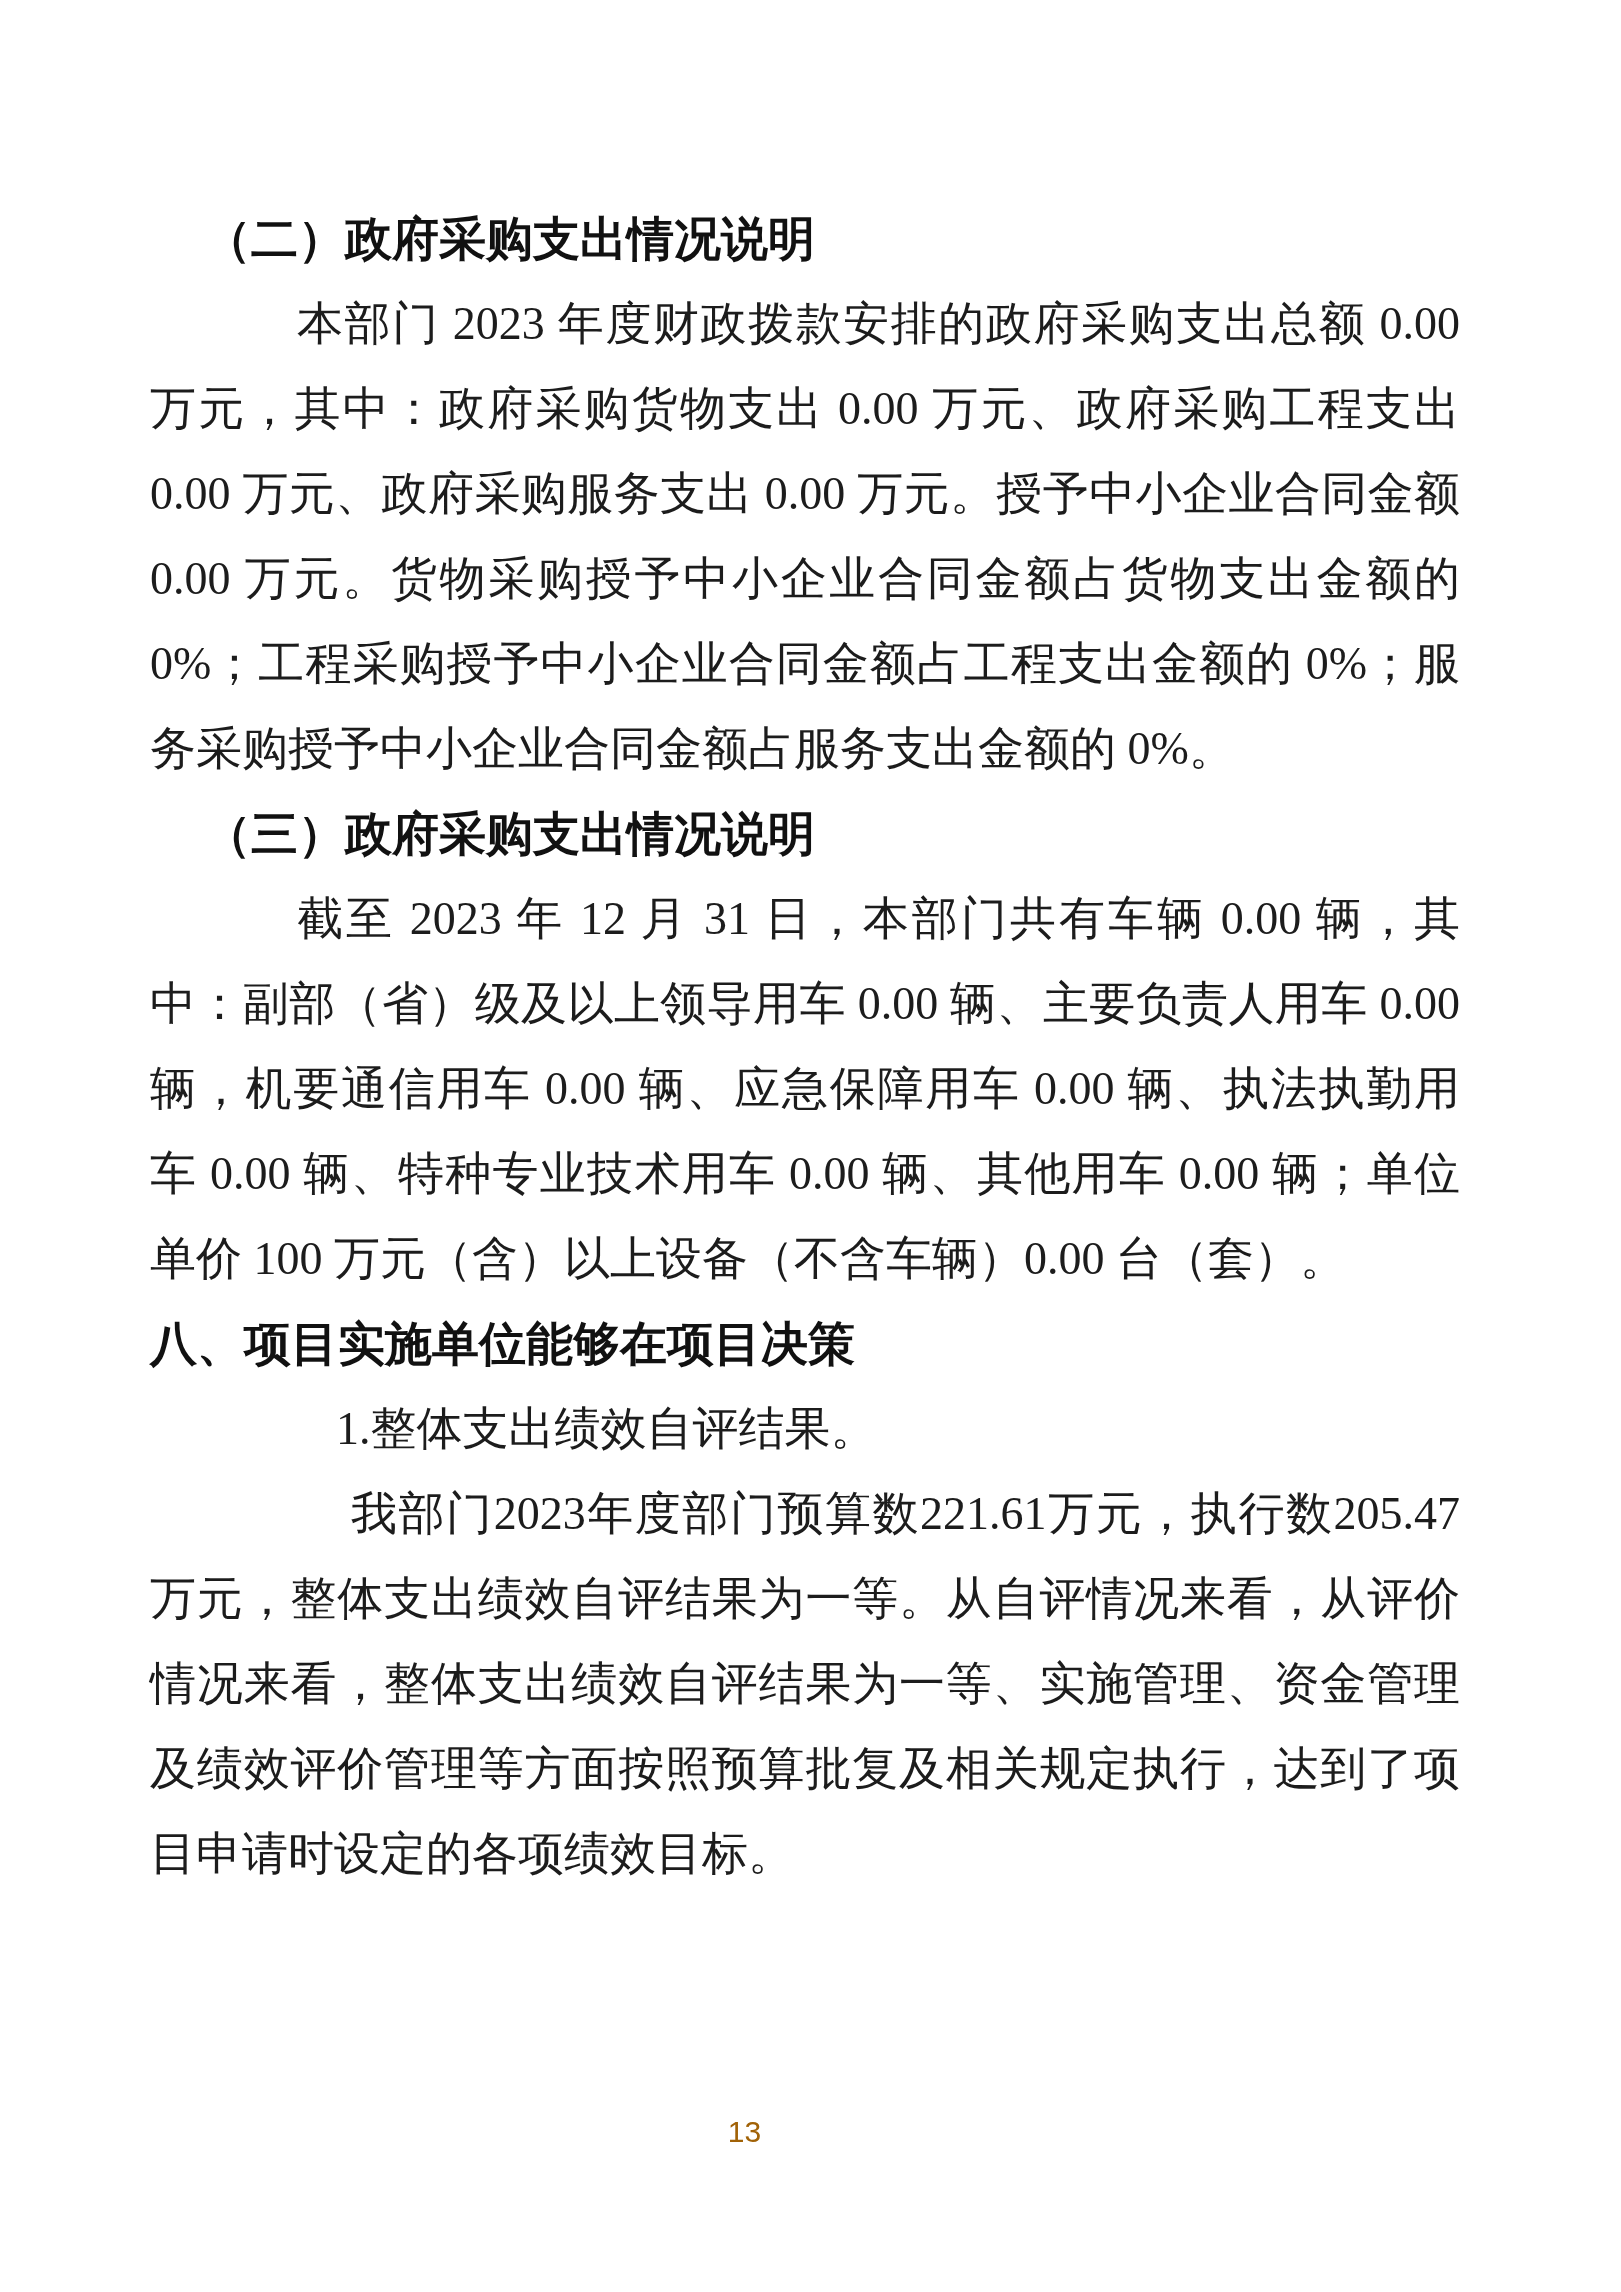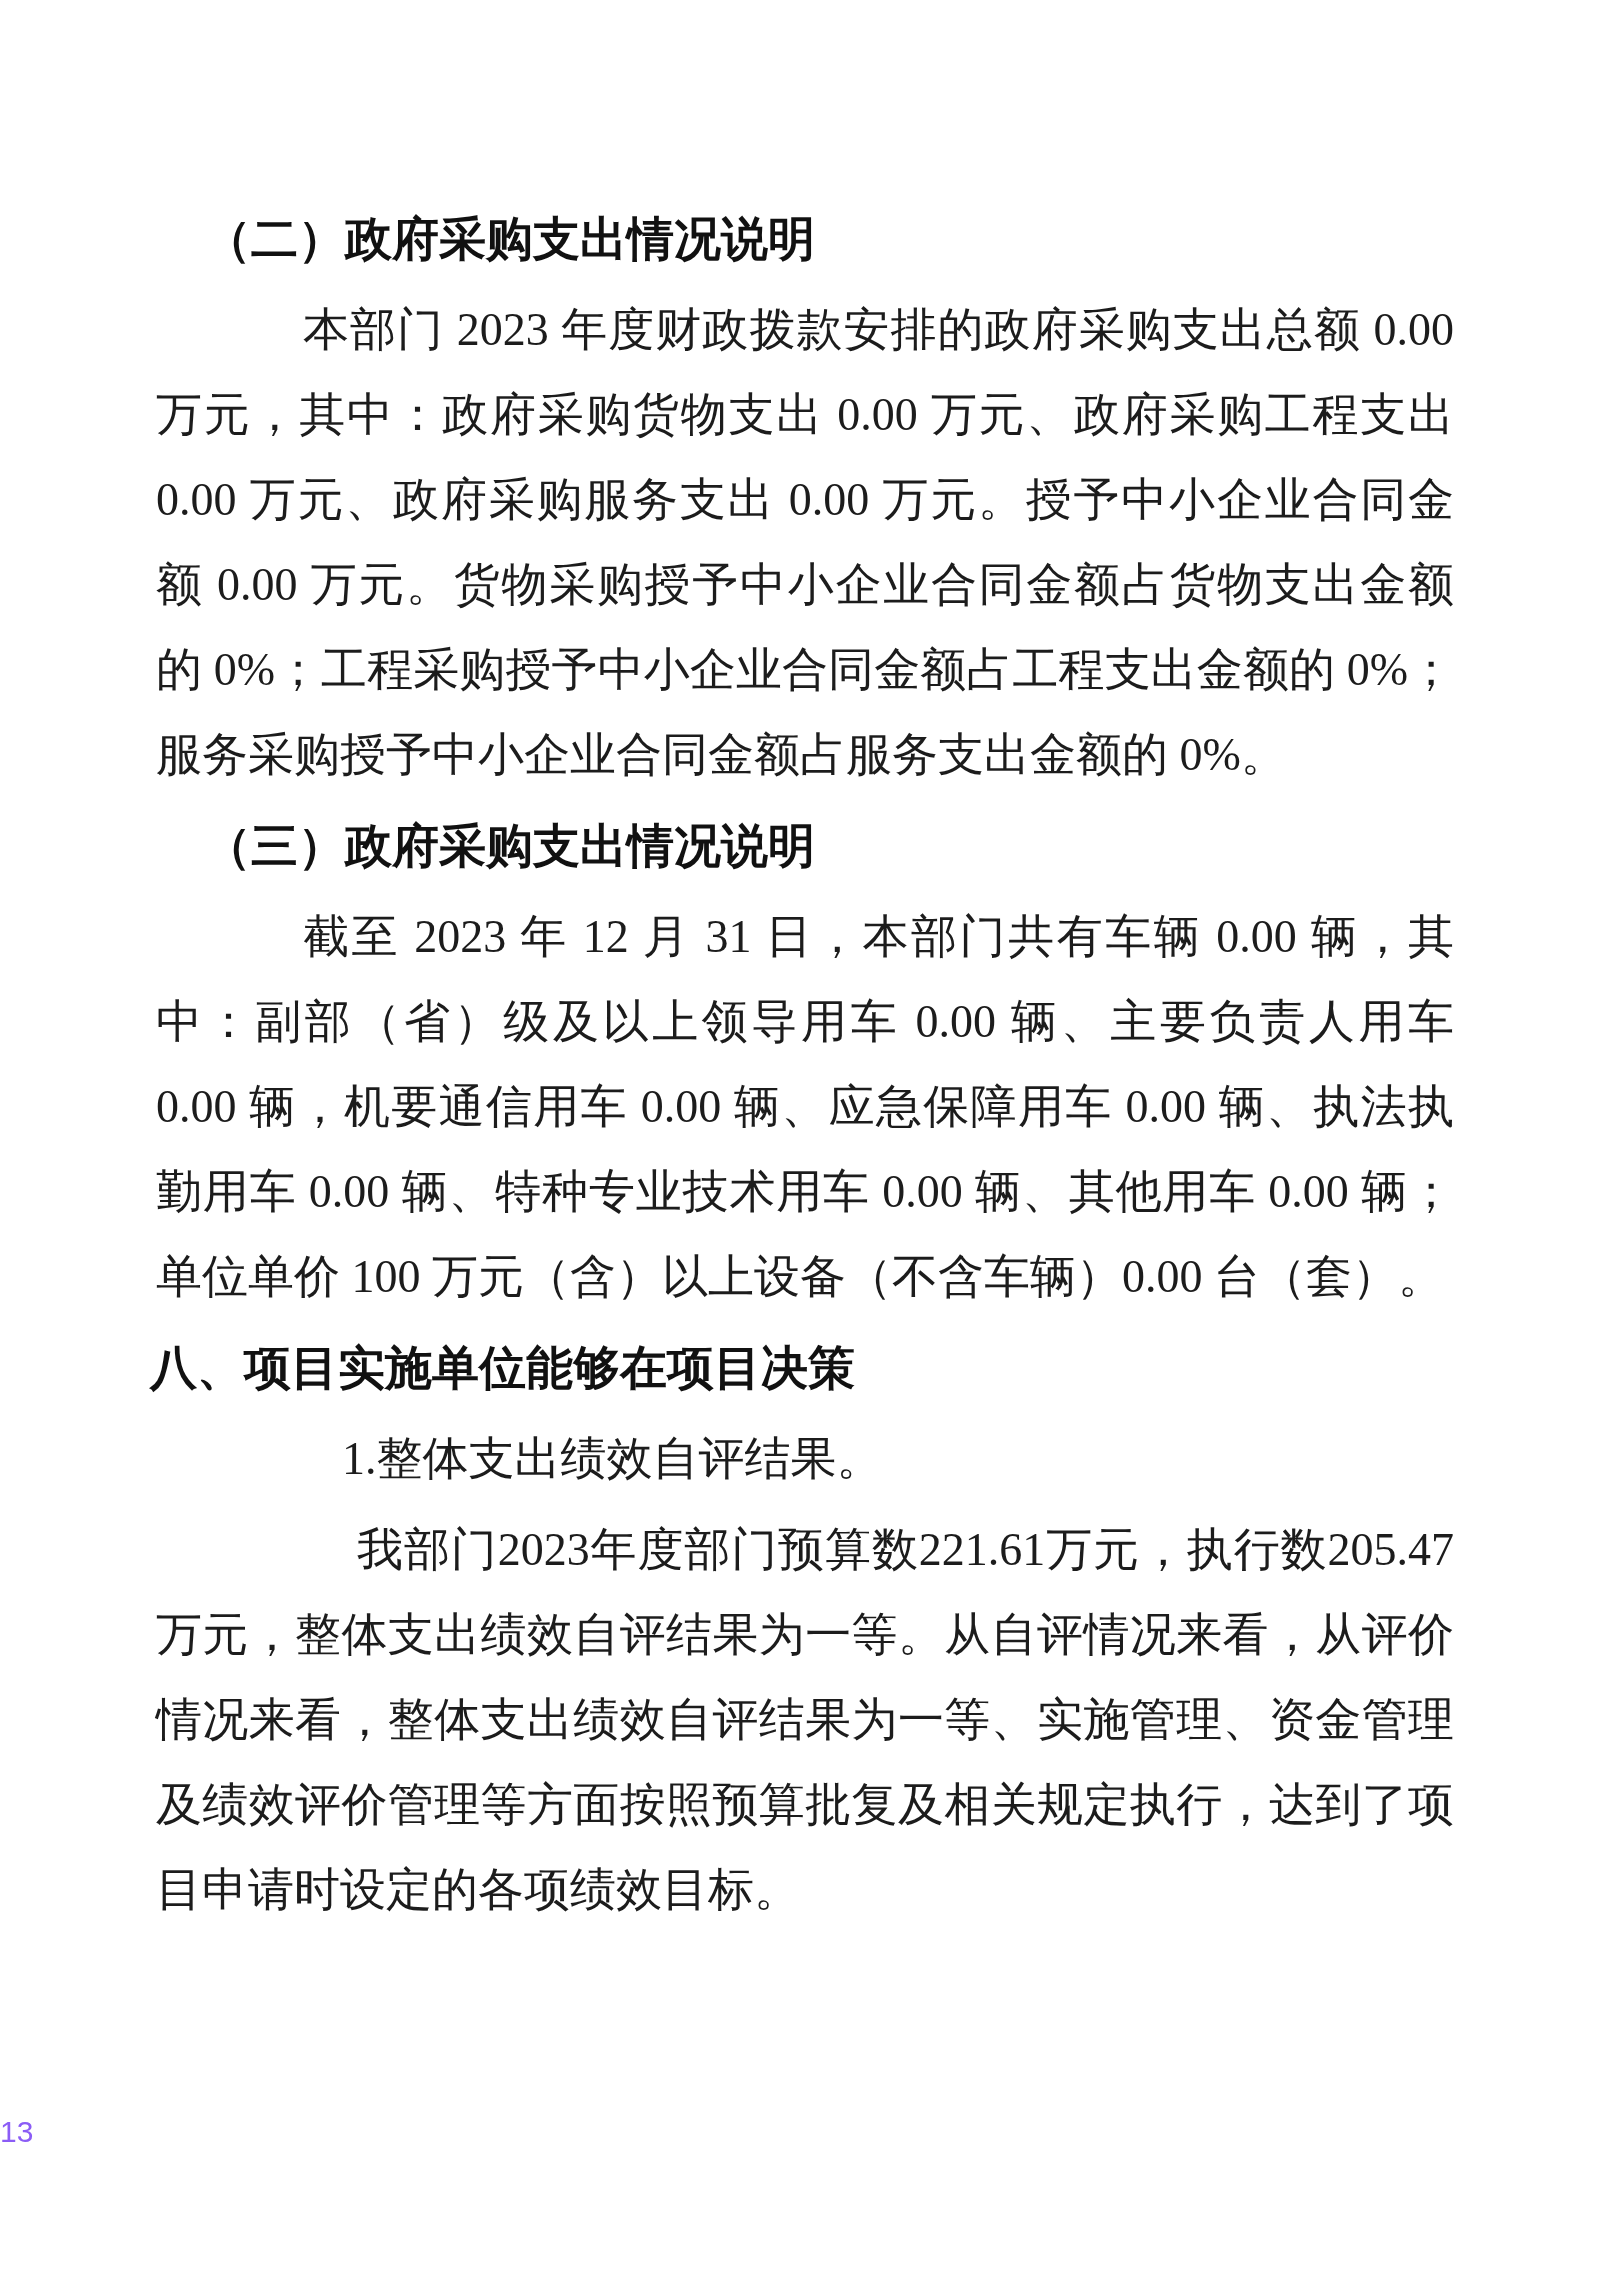--- a/index.html
+++ b/index.html
@@ -31,34 +31,34 @@
     font-weight: 700;
     font-size: 47px;
     line-height: 85px;
     color: #111111;
     text-align: left;
   }
   .heading.sub {
     padding-left: 54px;
   }
   .para {
-    margin: 6px;
+    margin: 0;
   }
   .para.indent-a { text-indent: 147px; }
   .para.indent-b { text-indent: 186px; }
   .para.indent-c { text-indent: 201px; }
   .page-number {
     position: absolute;
     left: 0;
     right: 0;
     top: 2115px;
-    text-align: left;
+    text-align: center;
     font-family: "Liberation Sans", "DejaVu Sans", sans-serif;
     font-size: 30px;
-    color: #8b5cf6;
+    color: #a16207;
   }
 </style>
 </head>
 <body>
 
 <div class="page">
   <div class="content">
 
     <h2 class="heading sub">（二）政府采购支出情况说明</h2>
 

